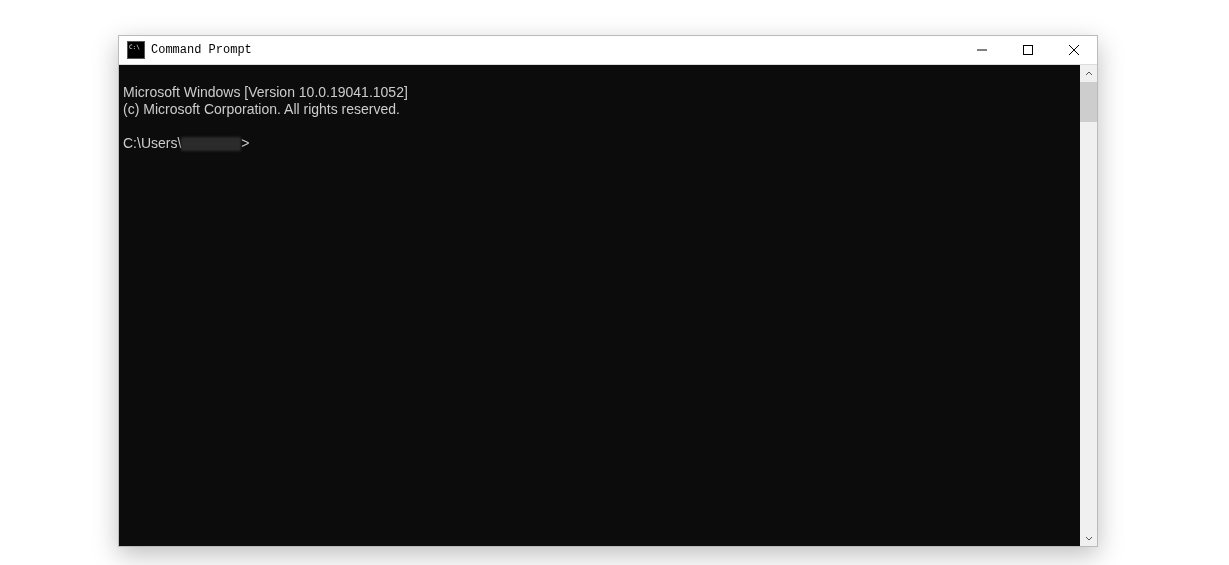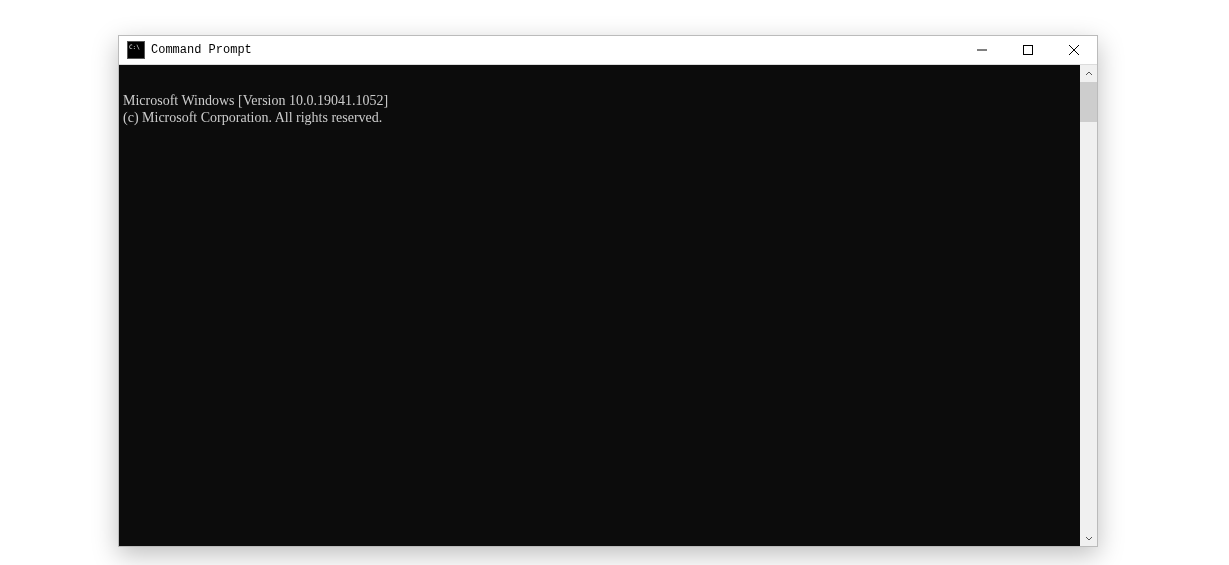--- a/index.html
+++ b/index.html
@@ -74,24 +74,24 @@
   .client {
     flex: 1 1 auto;
     display: flex;
     background: #0c0c0c;
     min-height: 0;
   }
   .console {
     flex: 1 1 auto;
     background: #0c0c0c;
     color: #cccccc;
-    font-family: Liberation Serif, serif;
+    font-family: Liberation Sans, sans-serif;
     font-size: 14px;
     line-height: 17px;
-    padding: 10px 4px;
+    padding: 2px 4px;
     white-space: pre;
     overflow: hidden;
   }
   .prompt-line {
     display: flex;
     align-items: center;
   }
   .redacted {
     display: inline-block;
     width: 60px;
@@ -158,21 +158,21 @@
           <line x1="10" y1="0" x2="0" y2="10" stroke="#000" stroke-width="1"></line>
         </svg>
       </div>
     </div>
   </div>
   <div class="client">
     <div class="console">
 <span>Microsoft Windows [Version 10.0.19041.1052]</span>
 <span>(c) Microsoft Corporation. All rights reserved.</span>
 <span></span>
-</div>
+<span class="prompt-line"><span>C:\Users\</span><span class="redacted"></span><span>&gt;</span></span></div>
     <div class="scrollbar">
       <div class="arrow">
         <svg width="8" height="8" viewBox="0 0 8 8">
           <polyline points="1,5 4,2 7,5" fill="none" stroke="#555" stroke-width="1"></polyline>
         </svg>
       </div>
       <div class="track">
         <div class="thumb"></div>
       </div>
       <div class="arrow">

